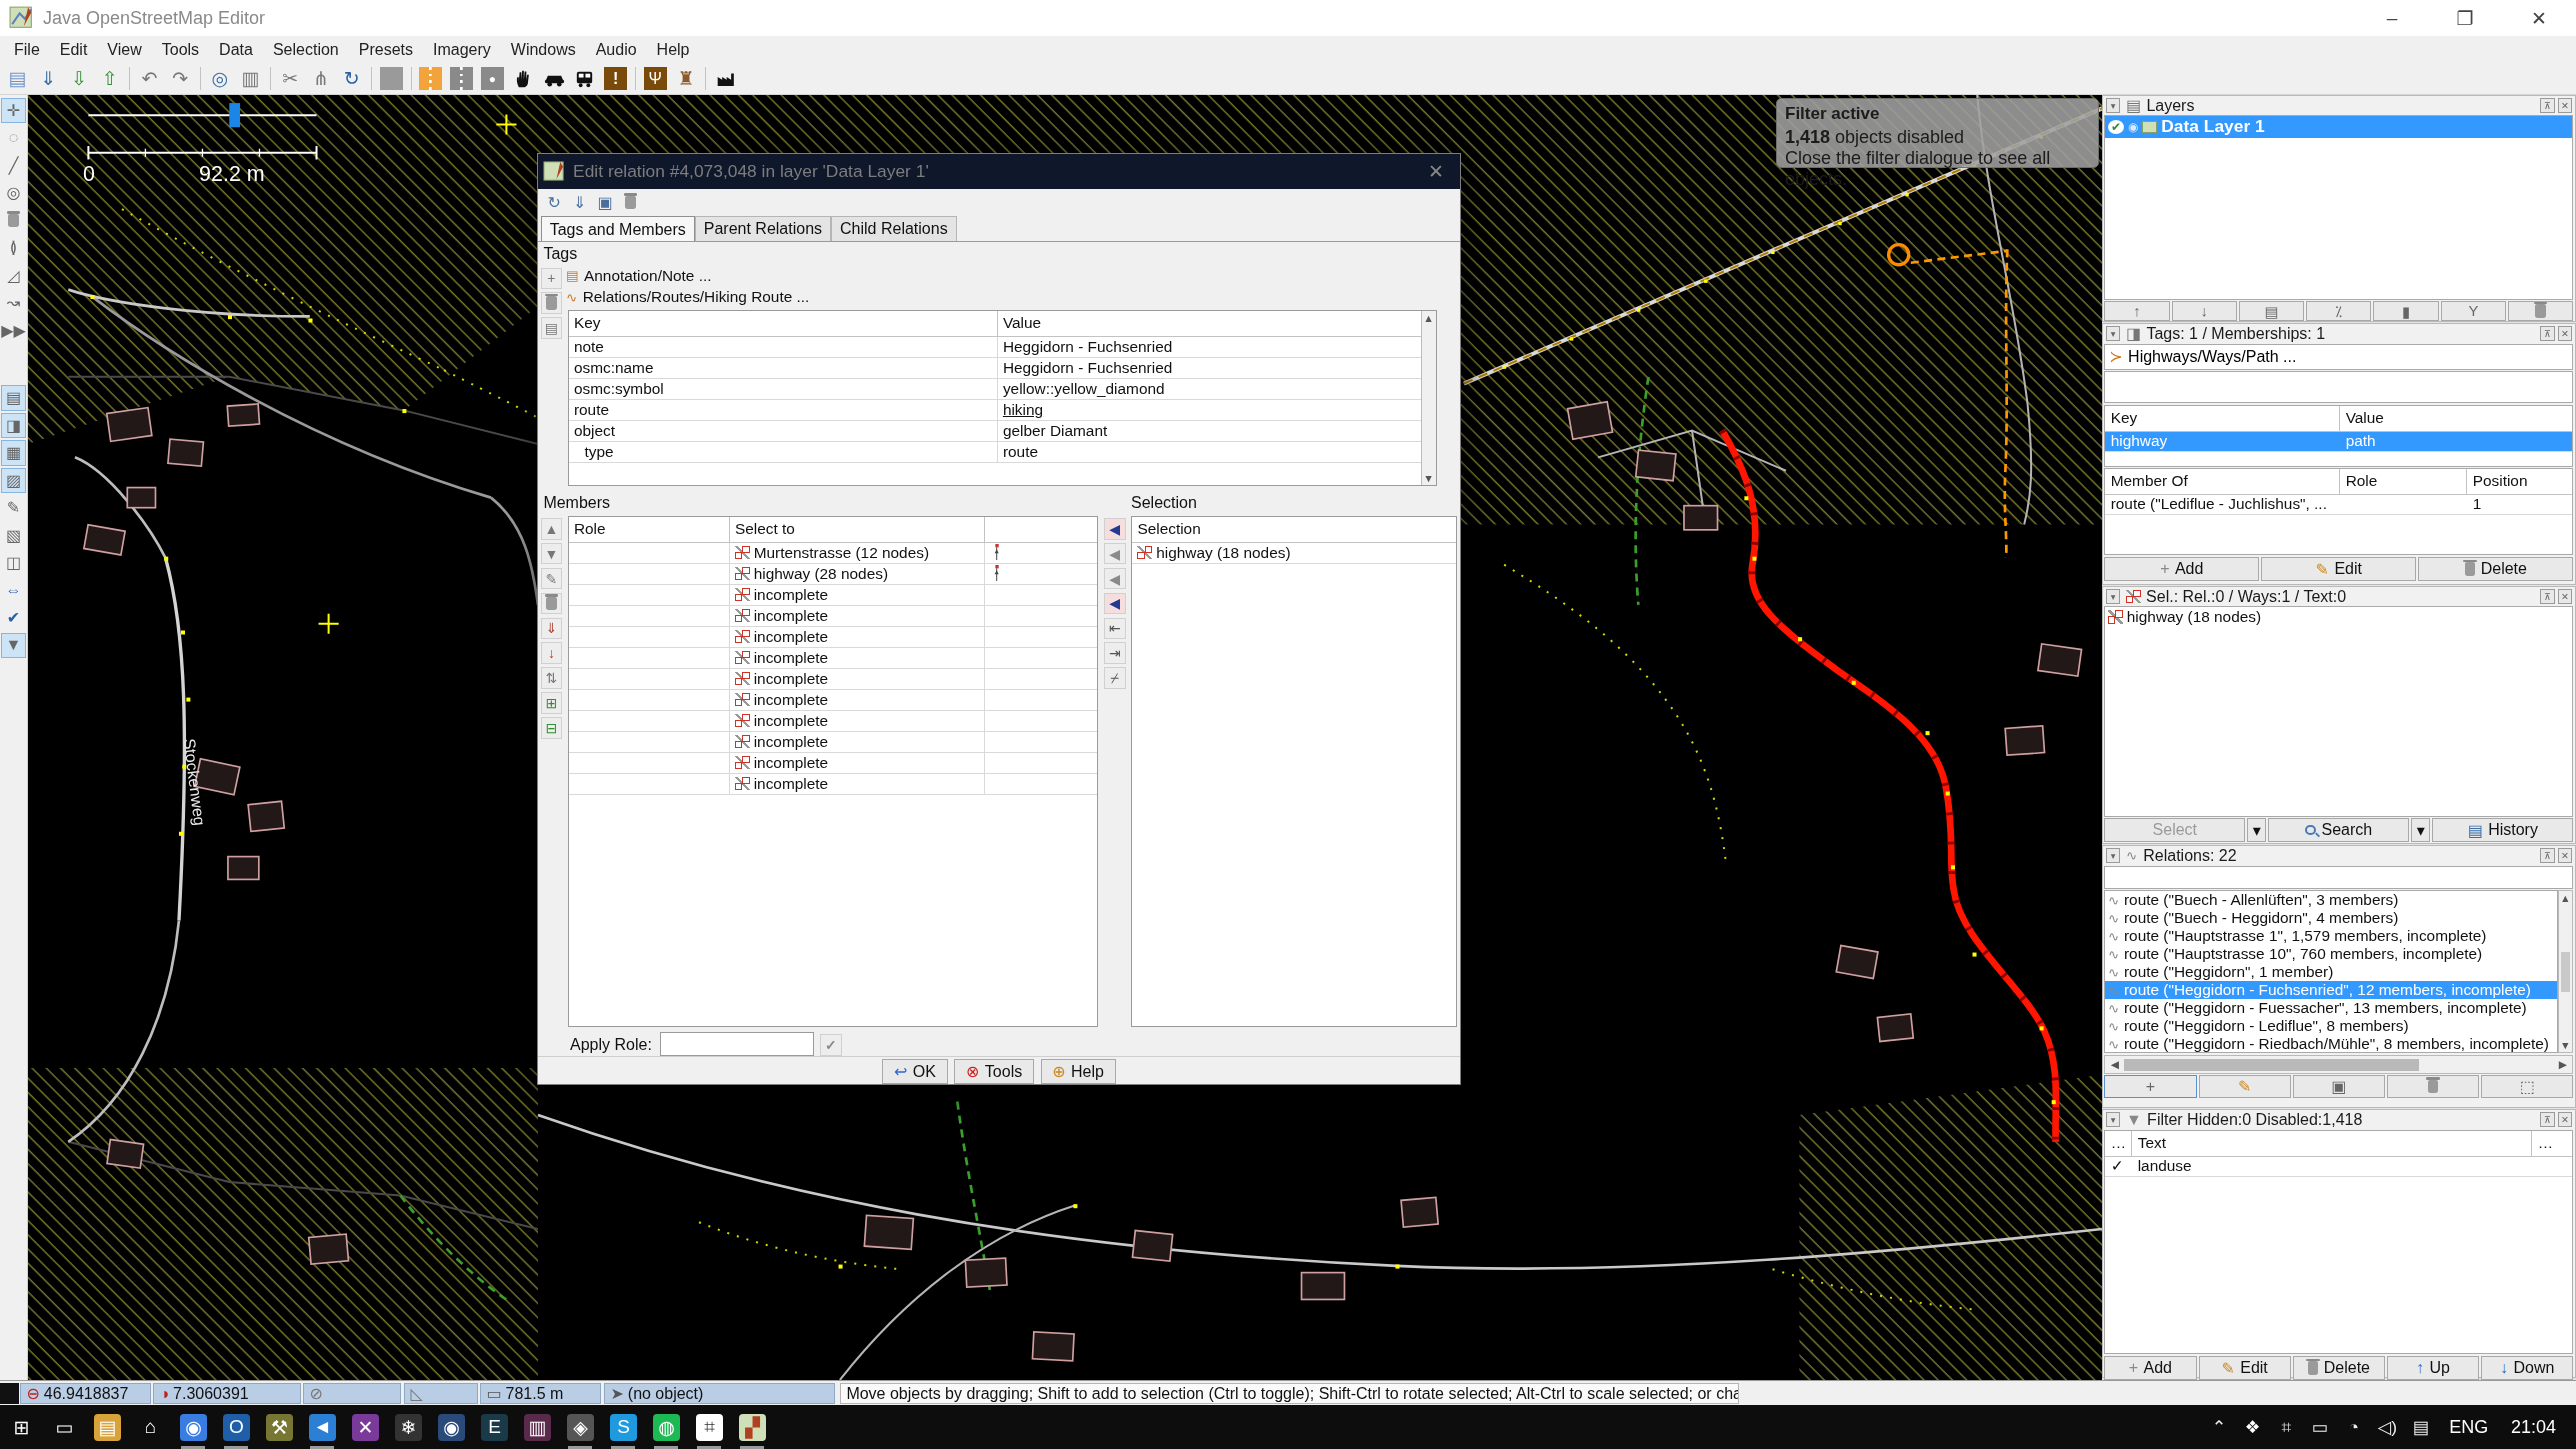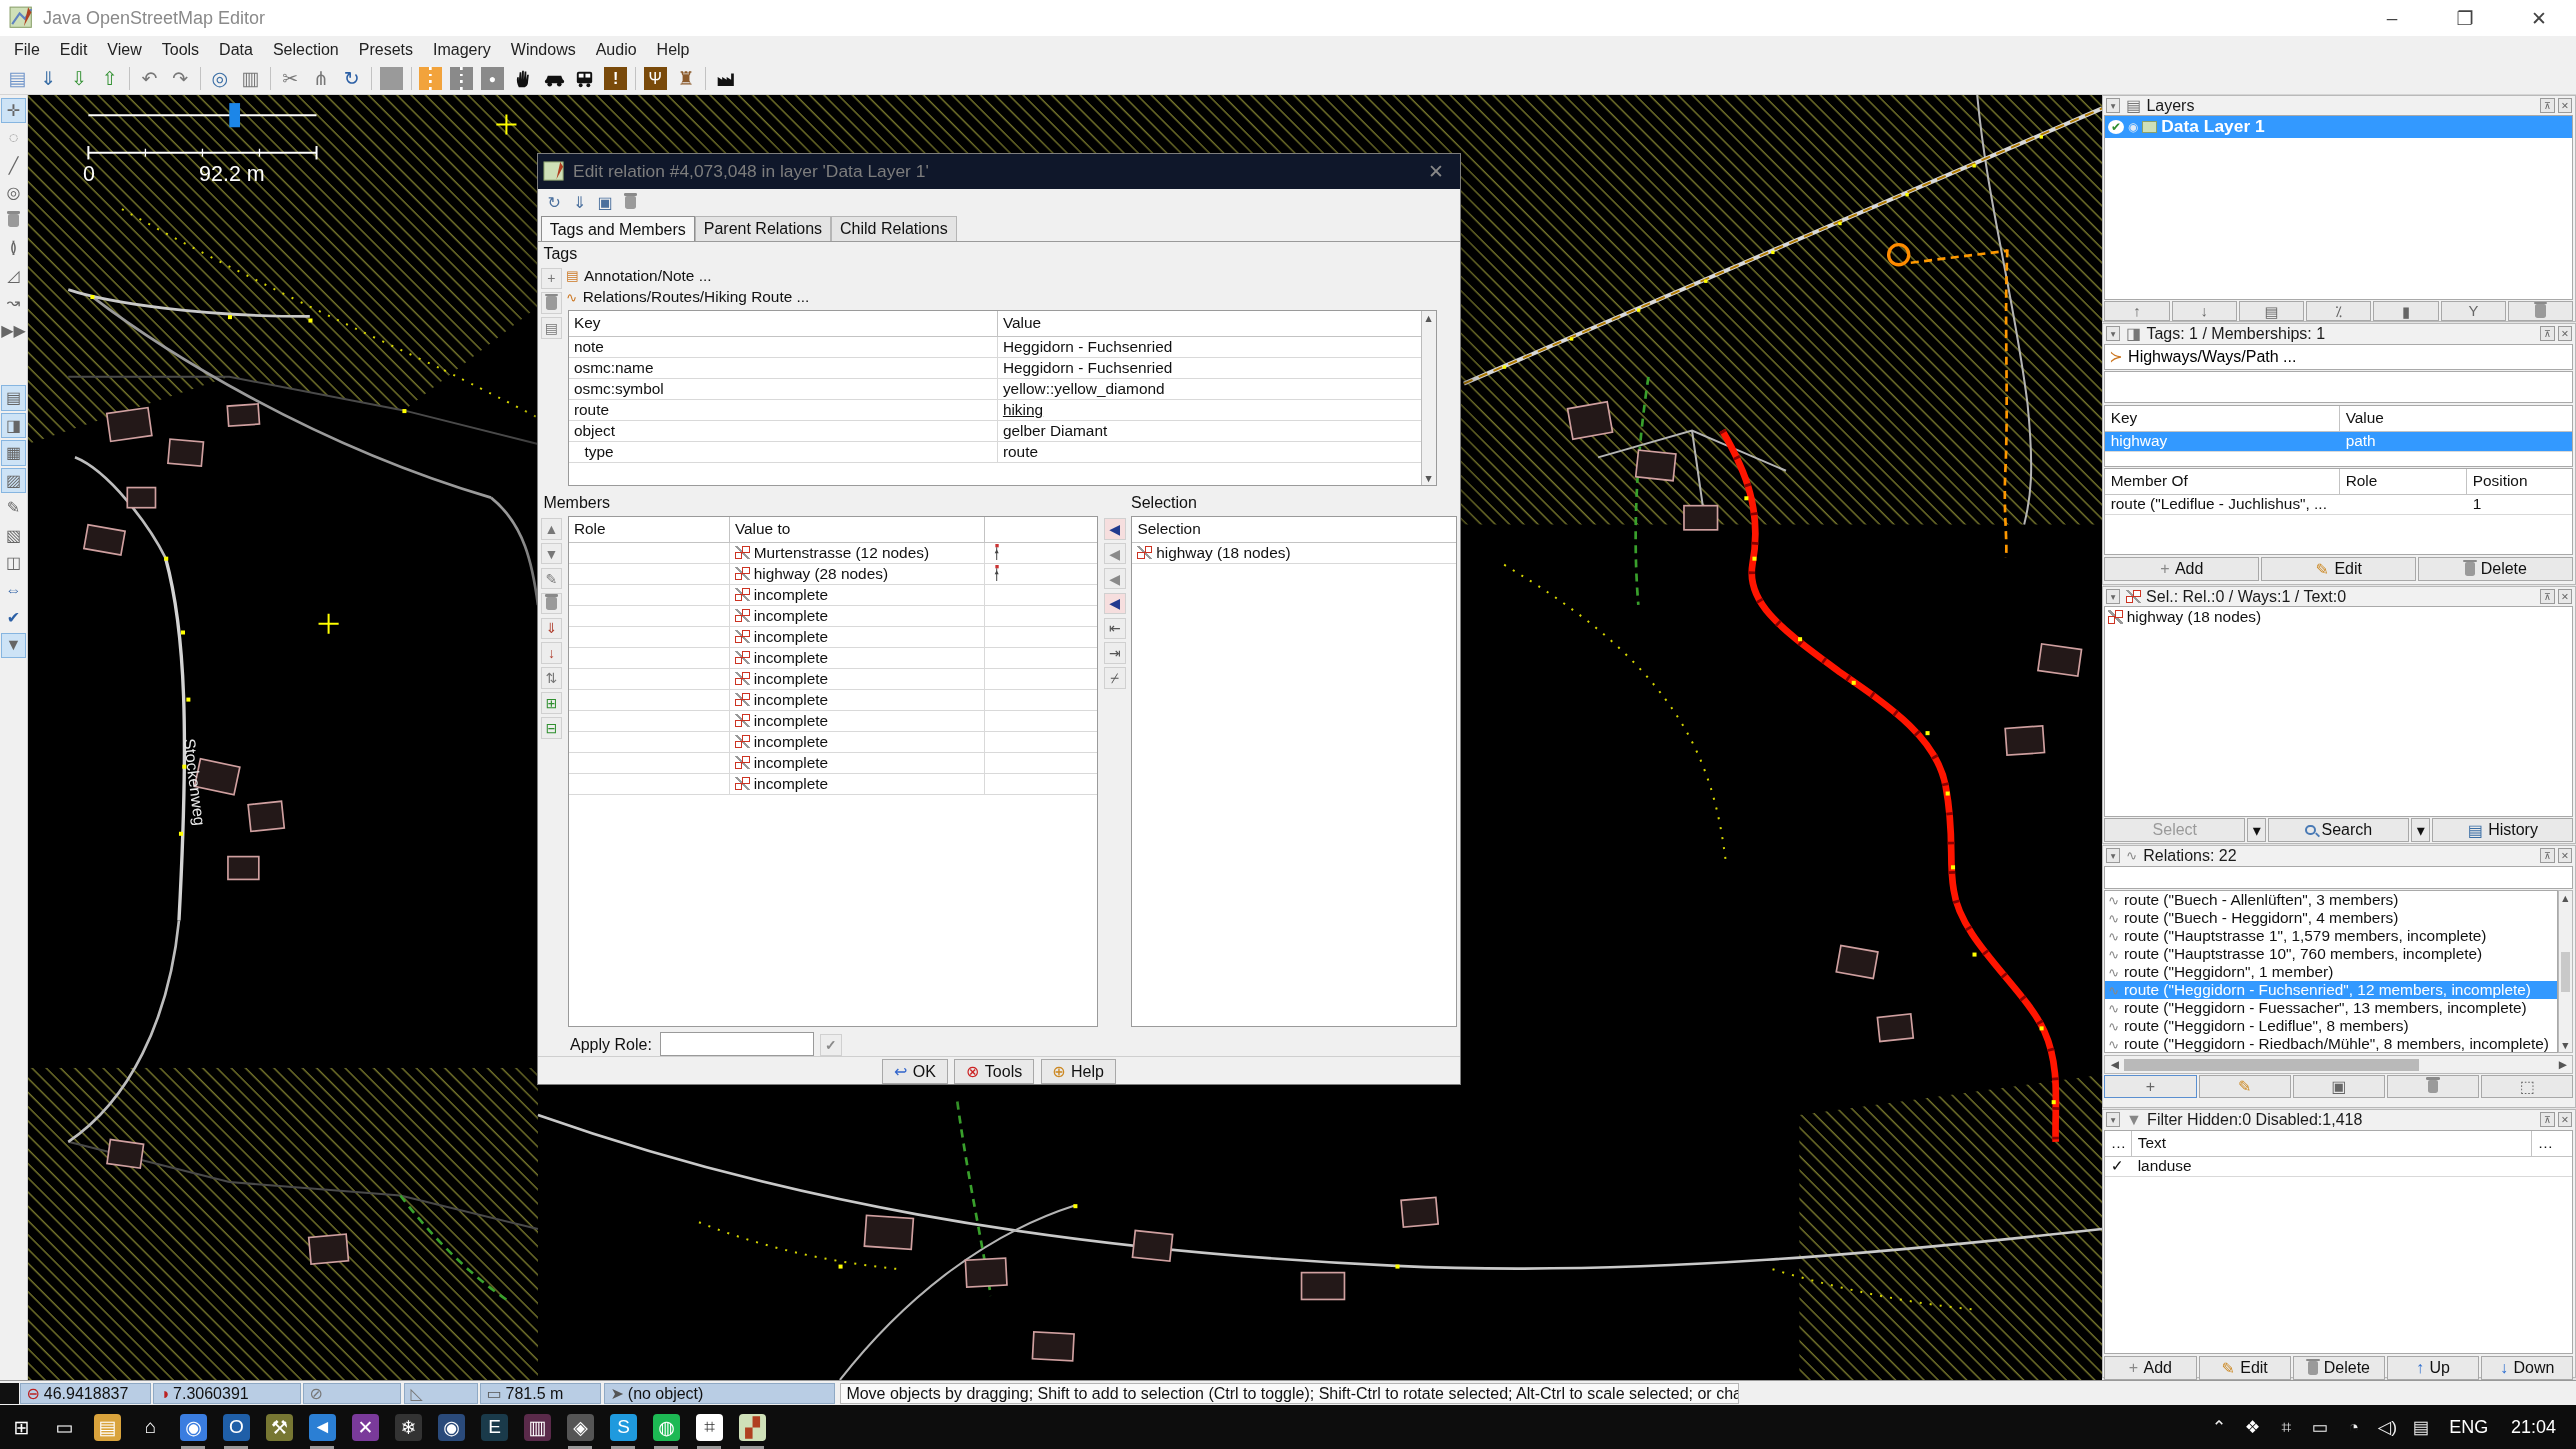--- a/index.html
+++ b/index.html
@@ -361,20 +361,25 @@
       <line x1="90" y1="76" x2="90" y2="96" stroke="#fff" stroke-width="3"></line>
       <line x1="175" y1="80" x2="175" y2="92" stroke="#fff" stroke-width="2"></line>
       <line x1="260" y1="80" x2="260" y2="92" stroke="#fff" stroke-width="2"></line>
       <line x1="345" y1="80" x2="345" y2="92" stroke="#fff" stroke-width="2"></line>
       <line x1="430" y1="76" x2="430" y2="96" stroke="#fff" stroke-width="3"></line>
       <text x="82" y="128" fill="#fff" font-size="32">0</text>
       <text x="255" y="128" fill="#fff" font-size="32">92.2 m</text>
     </g>
     <text x="232" y="960" fill="#e8e8e8" font-size="24" transform="rotate(83 232 960)">Stockenweg</text>
   </svg>
+  <div class="abs" id="filter-notice">
+    <div class="fn1">Filter active</div>
+    <div class="fn2"><b>1,418</b><span> objects disabled</span></div>
+    <div class="fn3">Close the filter dialogue to see all objects.</div>
+  </div>
 </div>
 
 <div class="abs" id="dialog">
   <div class="abs" id="dlg-titlebar">
     <svg width="23" height="23" viewBox="0 0 24 24" style="margin-left:5.4px">
       <rect x="1" y="2" width="20" height="19" fill="#cfe0b8" stroke="#8aa06a"></rect>
       <path d="M18 2 L21 7 L14 20 Z" fill="#b04020"></path>
     </svg>
     <span id="dlg-title">Edit relation #4,073,048 in layer 'Data Layer 1'</span>
     <span id="dlg-close">✕</span>
@@ -462,21 +467,21 @@
         </div>
         <div class="sbtn" style="color: rgb(176, 64, 48);">⇓</div>
         <div class="sbtn" style="color: rgb(176, 64, 48);">↓</div>
         <div class="sbtn">⇅</div>
         <div class="sbtn" style="color: rgb(47, 143, 47);">⊞</div>
         <div class="sbtn" style="color: rgb(47, 143, 47);">⊟</div>
       </div>
     <div class="abs table-frame" style="left:29.5px; top:274px; width:530px; height:511px">
       <div class="thead" style="height:25.5px">
         <div class="th" style="width:161px; border-right:0.7px solid #c3c3c3">Role</div>
-        <div class="th" style="width:255px; border-right:0.7px solid #c3c3c3">Value to</div>
+        <div class="th" style="width:255px; border-right:0.7px solid #c3c3c3">Select to</div>
         <div class="th" style="flex:1"></div>
       </div>
       <div id="member-rows">
           <div class="trow">
             <div class="td" style="width: 161px; border-right: 0.7px solid rgb(217, 217, 217);"></div>
             <div class="td" style="width: 255px; border-right: 0.7px solid rgb(217, 217, 217);">
               <div class="way-icon"></div>
               <span>Murtenstrasse (12 nodes)</span>
             </div>
             <div class="td" style="flex: 1 1 0%;">

